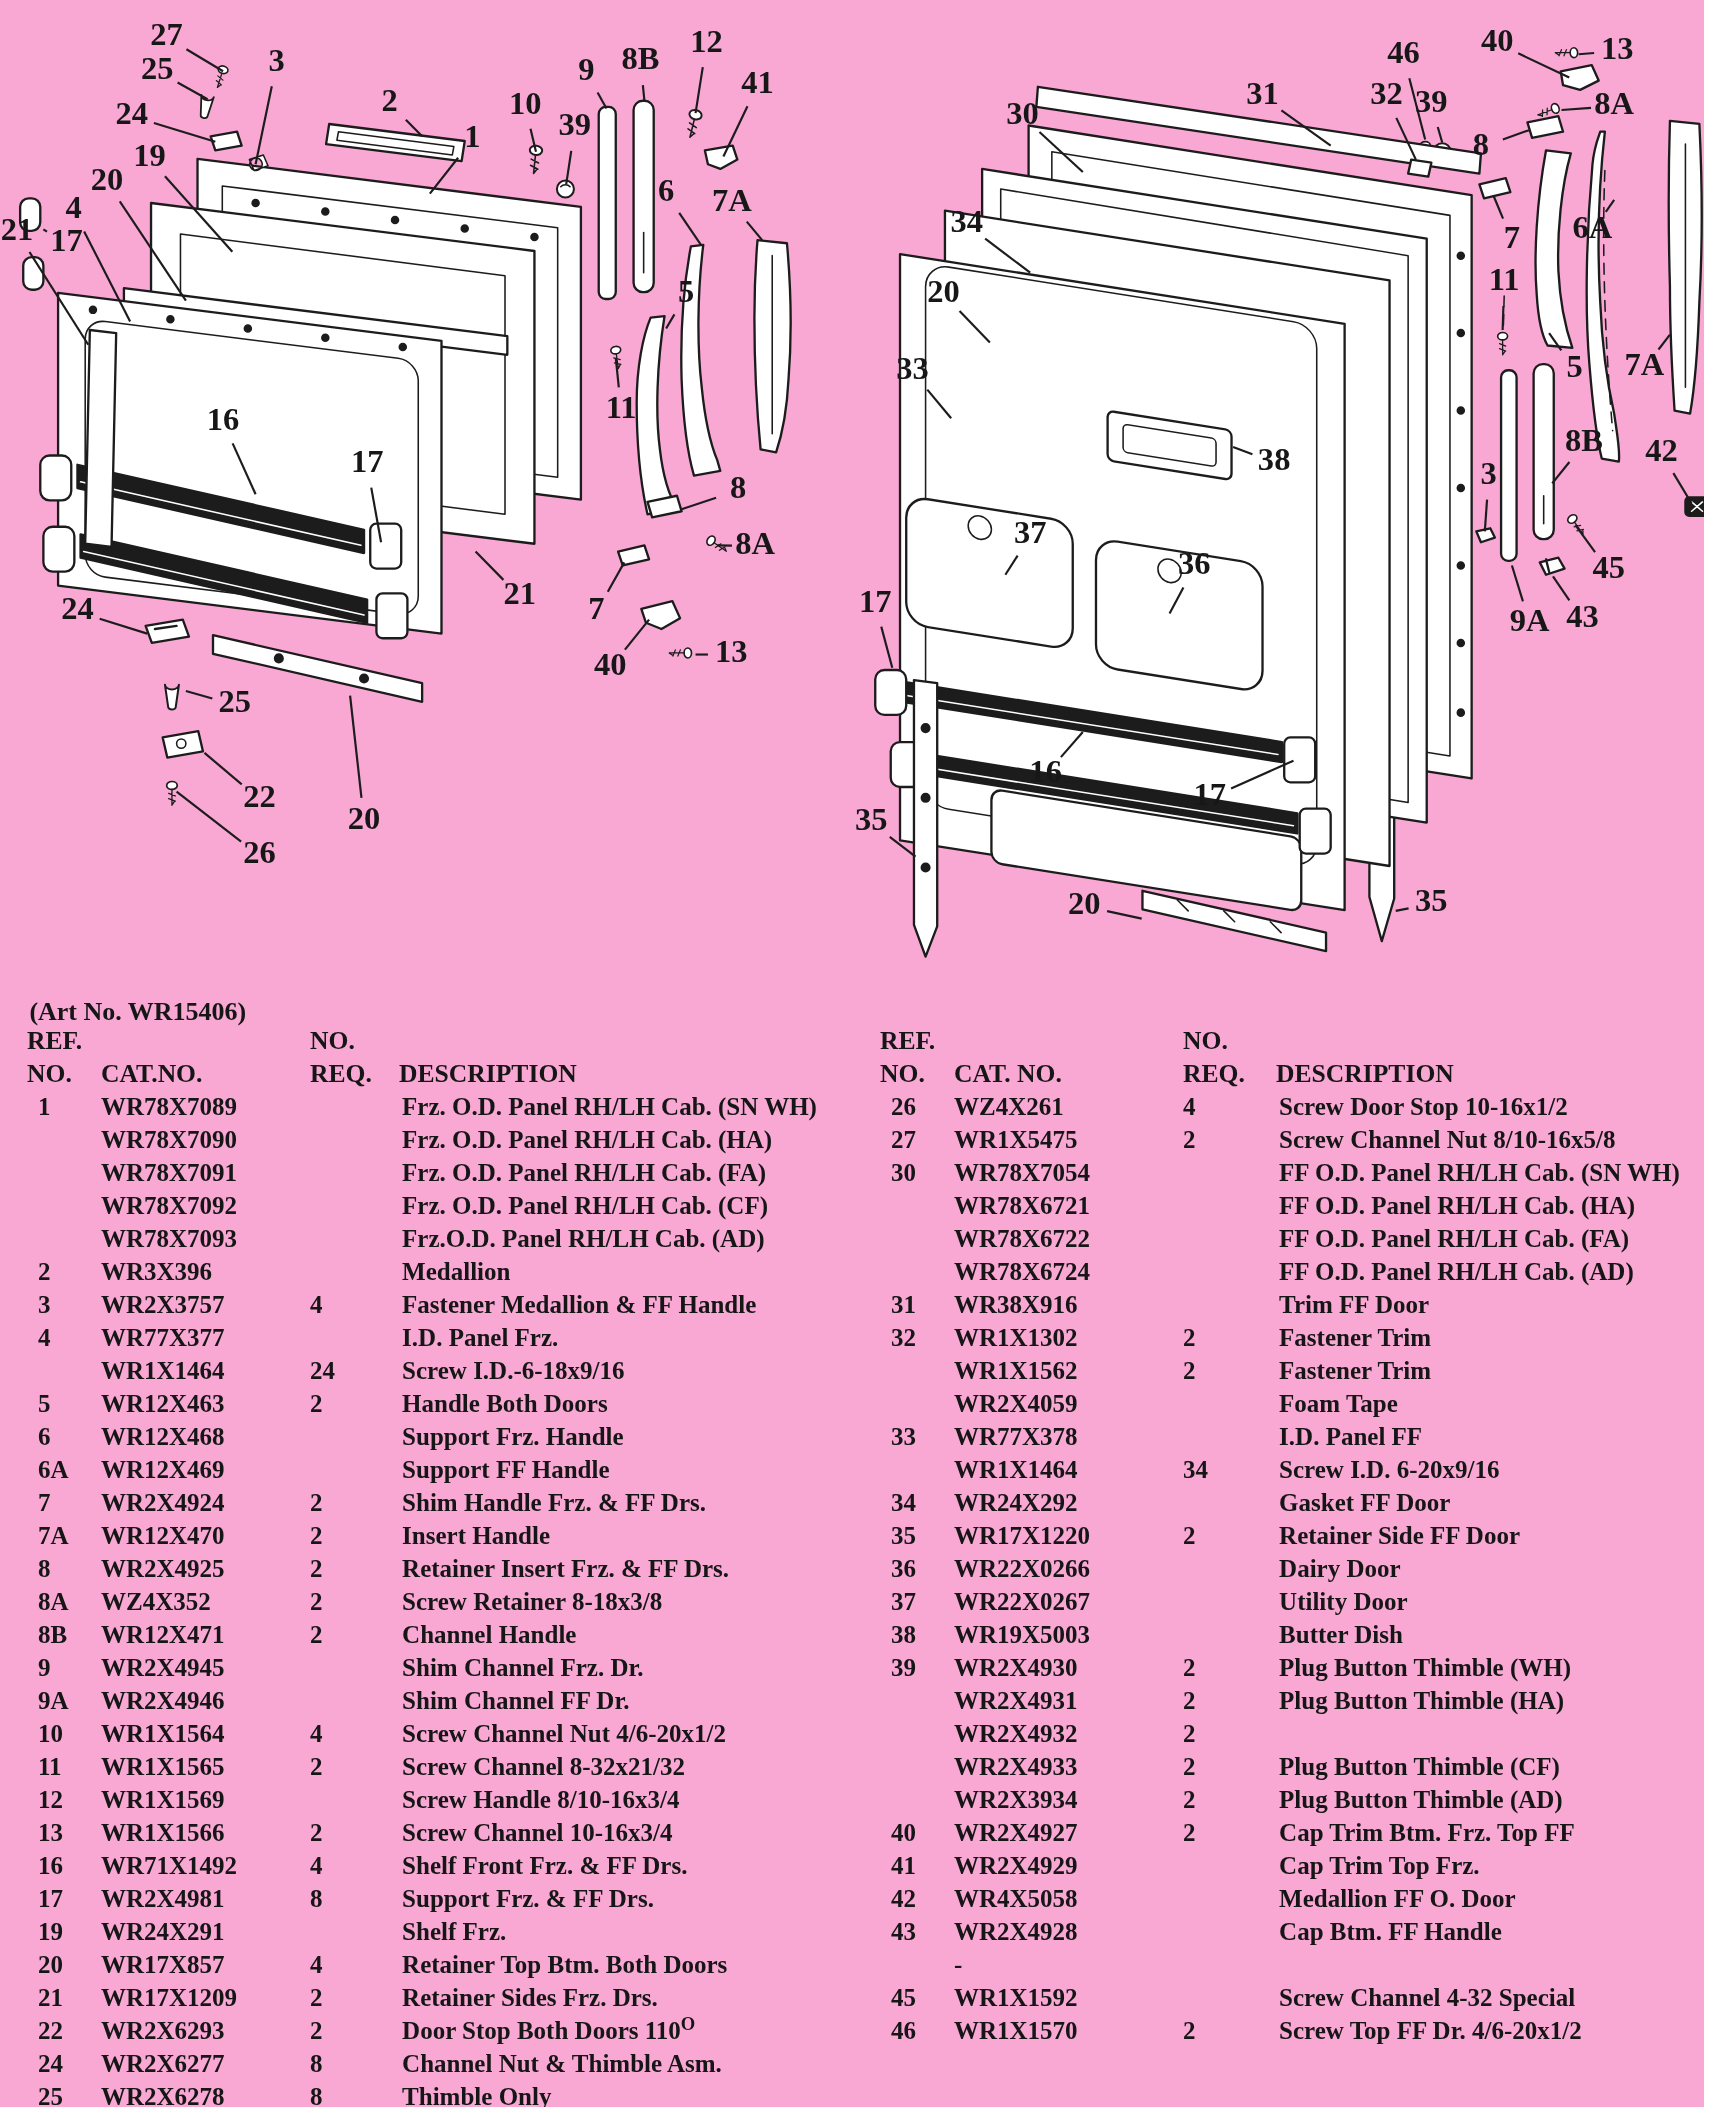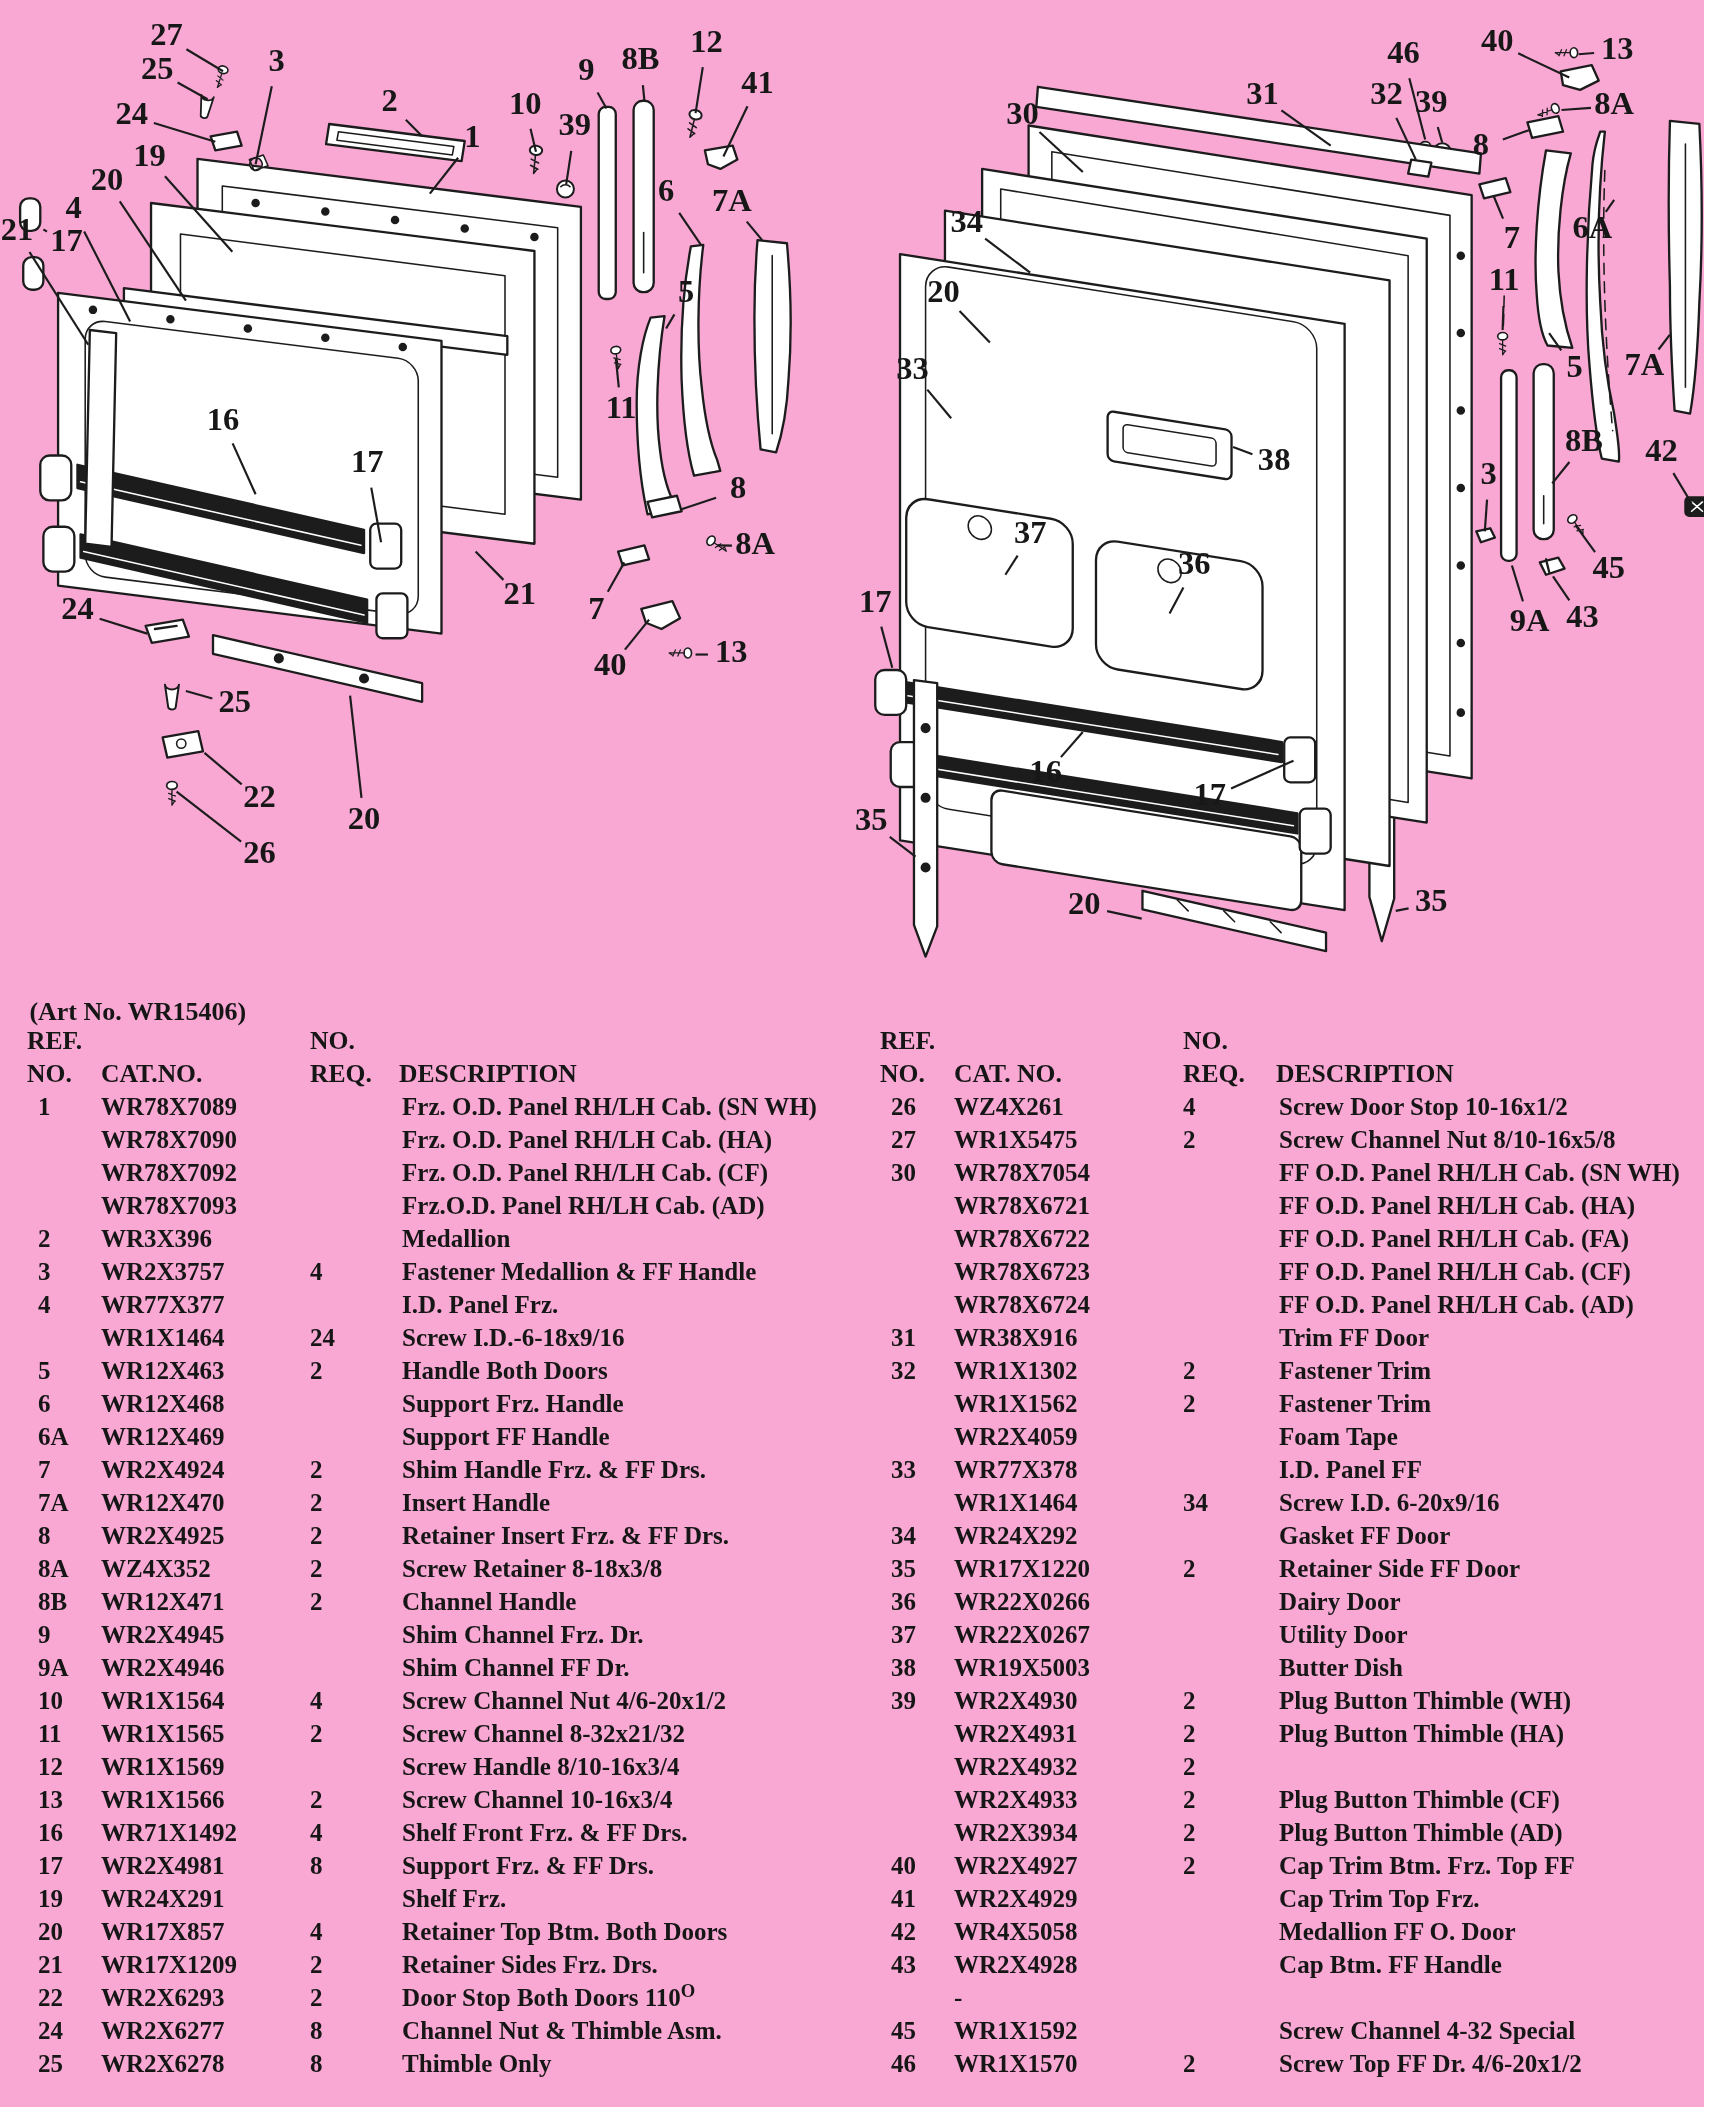--- a/index.html
+++ b/index.html
@@ -383,20 +383,26 @@
           <span class="c-desc">Frz. O.D. Panel RH/LH Cab. (SN WH)</span>
         </div>
         <div class="prow">
           <span class="c-ref"></span>
           <span class="c-cat">WR78X7090</span>
           <span class="c-req"></span>
           <span class="c-desc">Frz. O.D. Panel RH/LH Cab. (HA)</span>
         </div>
         <div class="prow">
           <span class="c-ref"></span>
+          <span class="c-cat">WR78X7091</span>
+          <span class="c-req"></span>
+          <span class="c-desc">Frz. O.D. Panel RH/LH Cab. (FA)</span>
+        </div>
+        <div class="prow">
+          <span class="c-ref"></span>
           <span class="c-cat">WR78X7092</span>
           <span class="c-req"></span>
           <span class="c-desc">Frz. O.D. Panel RH/LH Cab. (CF)</span>
         </div>
         <div class="prow">
           <span class="c-ref"></span>
           <span class="c-cat">WR78X7093</span>
           <span class="c-req"></span>
           <span class="c-desc">Frz.O.D. Panel RH/LH Cab. (AD)</span>
         </div>
@@ -596,26 +602,20 @@
           <span class="c-desc">FF O.D. Panel RH/LH Cab. (HA)</span>
         </div>
         <div class="prow">
           <span class="c-ref"></span>
           <span class="c-cat">WR78X6722</span>
           <span class="c-req"></span>
           <span class="c-desc">FF O.D. Panel RH/LH Cab. (FA)</span>
         </div>
         <div class="prow">
           <span class="c-ref"></span>
-          <span class="c-cat">WR78X6723</span>
-          <span class="c-req"></span>
-          <span class="c-desc">FF O.D. Panel RH/LH Cab. (CF)</span>
-        </div>
-        <div class="prow">
-          <span class="c-ref"></span>
           <span class="c-cat">WR78X6724</span>
           <span class="c-req"></span>
           <span class="c-desc">FF O.D. Panel RH/LH Cab. (AD)</span>
         </div>
         <div class="prow">
           <span class="c-ref">31</span>
           <span class="c-cat">WR38X916</span>
           <span class="c-req"></span>
           <span class="c-desc">Trim FF Door</span>
         </div>

